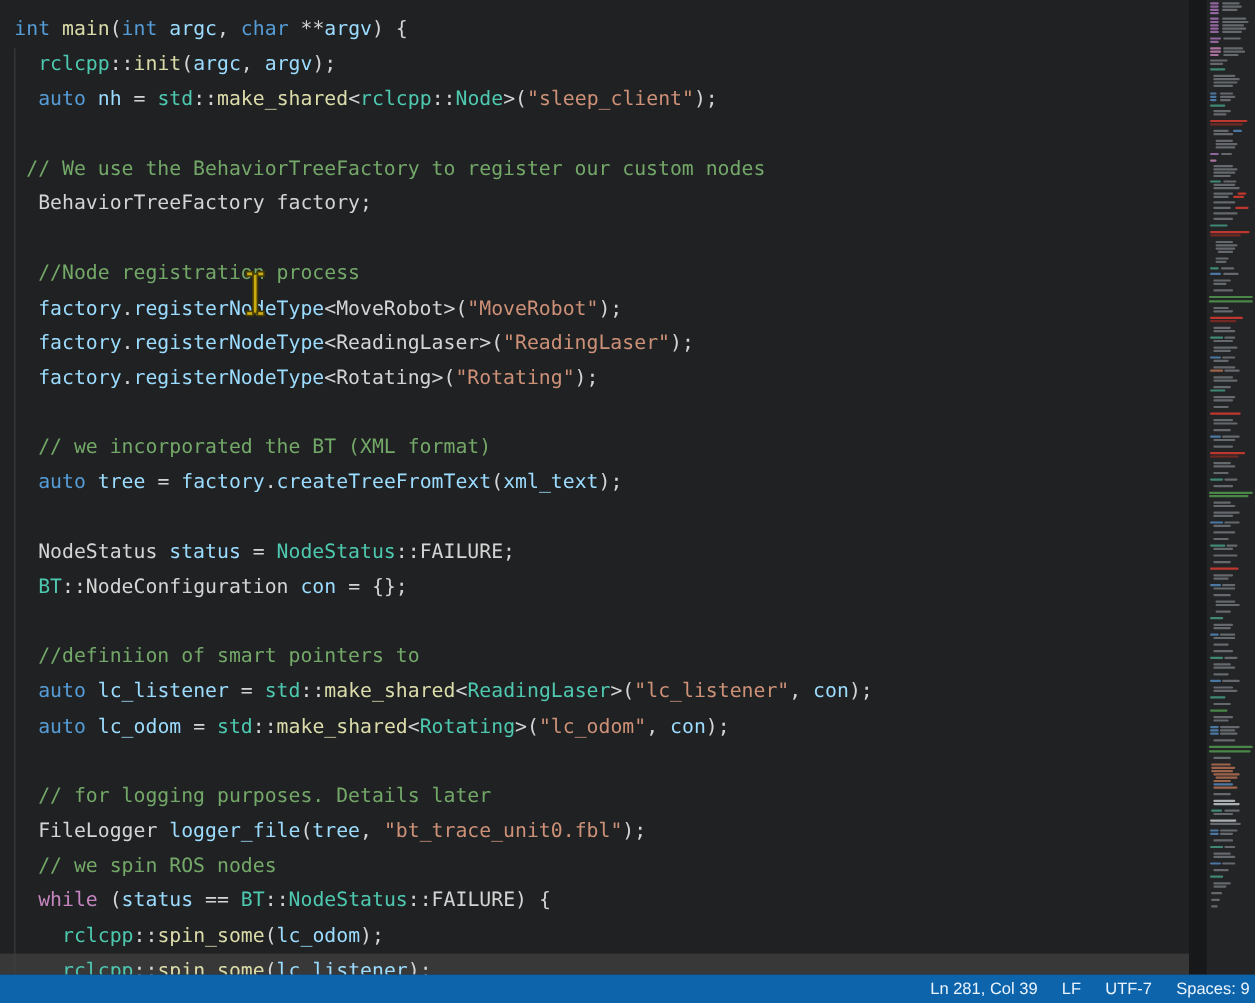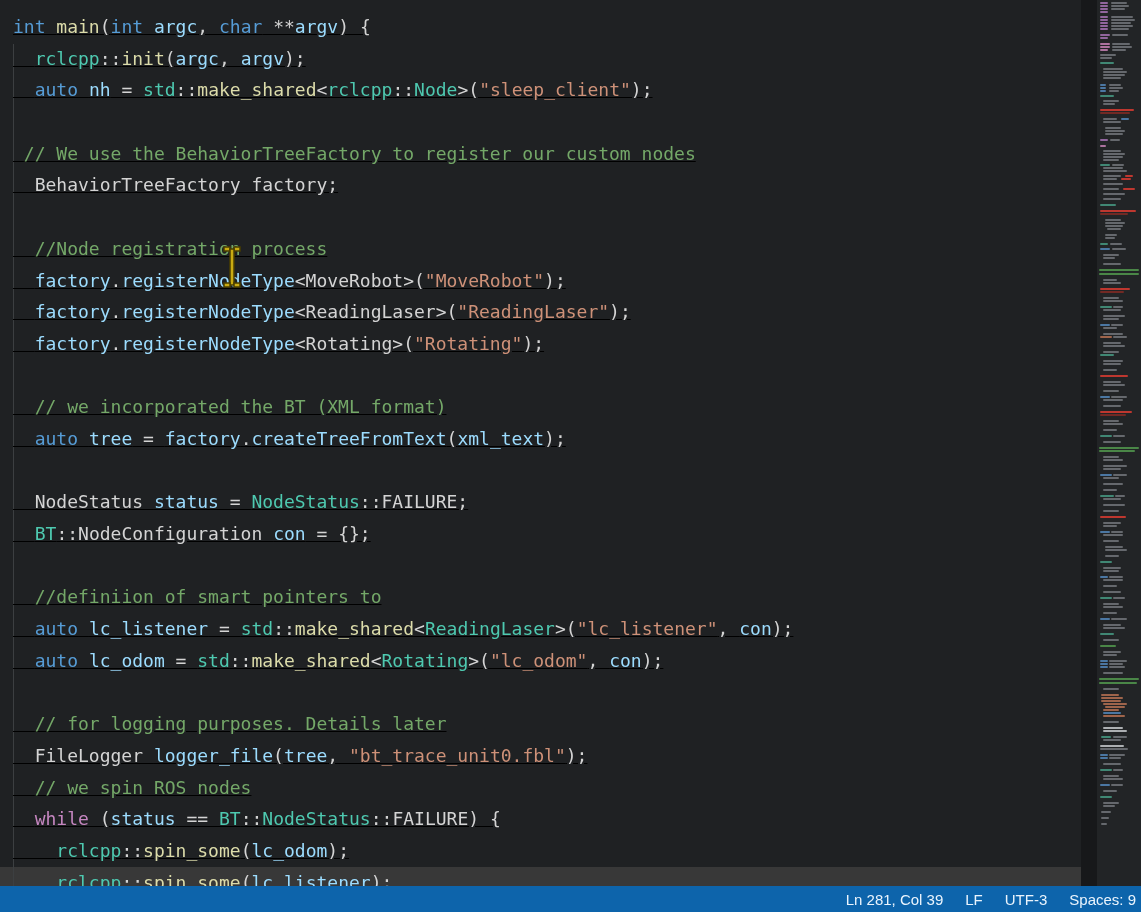--- a/index.html
+++ b/index.html
@@ -3,21 +3,21 @@
 <meta charset="utf-8">
 <style>
   * { margin:0; padding:0; box-sizing:border-box; }
   html,body { width:1141px; height:912px; overflow:hidden; background:#141517; }
   .screen { position:relative; width:1141px; height:912px; background:#1f2123; font-family:"DejaVu Sans Mono","Liberation Mono",monospace; }
 
   .editor { position:absolute; left:0; top:0; width:1081px; height:886px; overflow:hidden; background:#1f2123; }
   .indent-guide { position:absolute; left:13px; top:44px; bottom:0; width:1px; background:#3c3f41; }
   .current-line { position:absolute; left:0; width:100%; height:32px; background:#383838; }
   .code { position:absolute; left:13px; top:11px; right:0; font-size:18px; line-height:31.7px; white-space:pre; }
-  .code .line { height:31.7px;text-decoration:underline; }
+  .code .line { height:31.7px; }
 
   .ibeam { position:absolute; width:20px; height:42px; }
   .ibeam svg { display:block; }
 
   .divider-strip { position:absolute; top:0; height:886px; background:#17181a; }
   .minimap { position:absolute; top:0; height:886px; background:#222426; overflow:hidden; }
   .minimap .seg { position:absolute; height:2px; border-radius:1px; opacity:.92; }
 
   .statusbar { position:absolute; left:0; bottom:0; width:1141px; height:26px; background:#0d64ab; z-index:10;
                display:flex; align-items:center; justify-content:flex-end;
@@ -267,17 +267,17 @@
       <div class="seg" style="top: 805px; left: 6px; width: 12px; background: rgb(107, 111, 115);"></div>
       <div class="seg" style="top: 811px; left: 4px; width: 10px; background: rgb(107, 111, 115);"></div>
       <div class="seg" style="top: 817px; left: 4px; width: 8px; background: rgb(107, 111, 115);"></div>
       <div class="seg" style="top: 823px; left: 4px; width: 6px; background: rgb(107, 111, 115);"></div>
     </div>
 
   <div class="statusbar" style="background: rgb(13, 100, 171); padding-left: 25px;">
     <div style="display: flex; color: rgb(234, 244, 253);" id="status-items">
         <div class="item">Ln 281, Col 39</div>
         <div class="item">LF</div>
-        <div class="item">UTF-3</div>
+        <div class="item">UTF-7</div>
         <div class="item">Spaces: 9</div>
       </div>
   </div>
 </div>
 
 </body></html>

